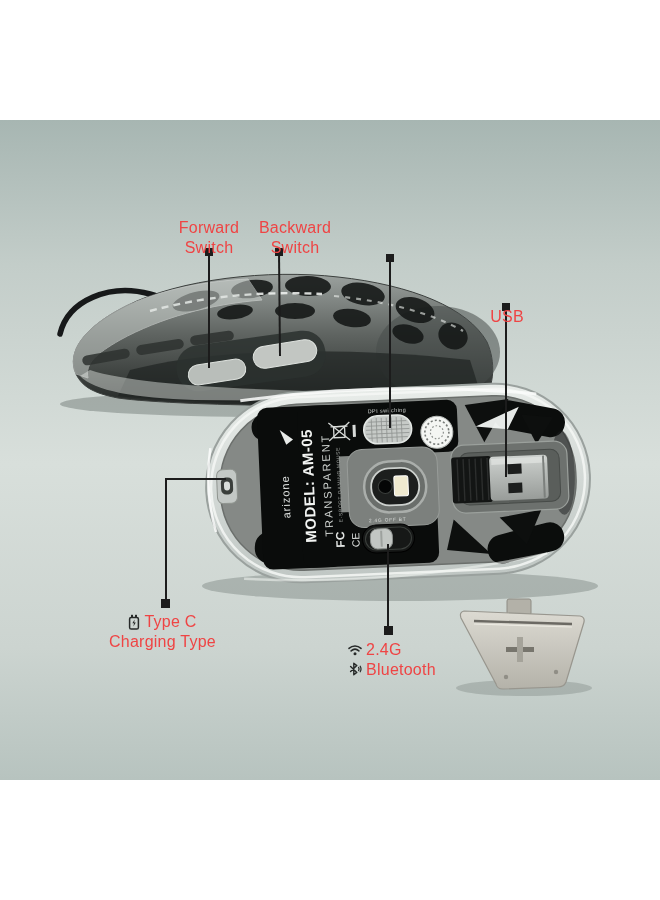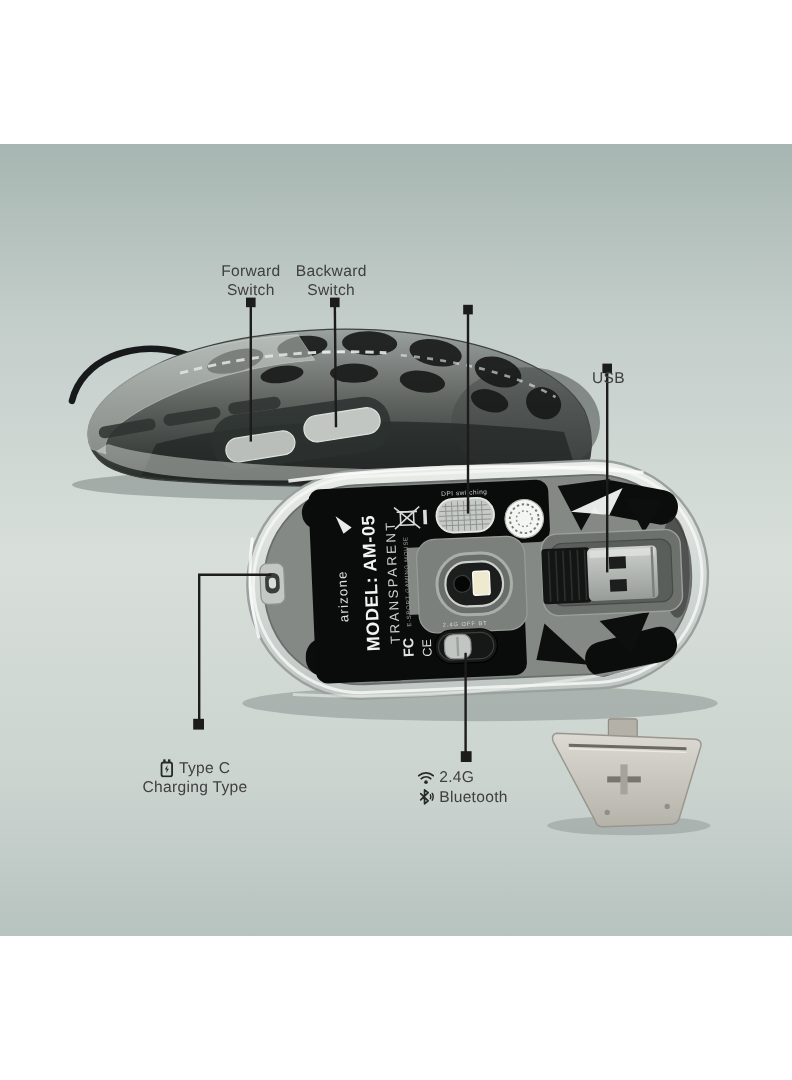--- a/index.html
+++ b/index.html
@@ -1,24 +1,24 @@
 <!DOCTYPE html>
 <html><head>
 <meta charset="utf-8">
 <style>
   html,body{margin:0;padding:0;background:#ffffff;}
   .stage{position:relative;width:660px;height:900px;background:#ffffff;overflow:hidden;
          font-family:"Liberation Sans",sans-serif;}
   svg.scene{position:absolute;left:0;top:0;display:block;}
   svg text{font-family:"Liberation Sans",sans-serif;}
-  .lbl{position:absolute;color:#404040;font-size:13px;line-height:1.22;letter-spacing:.25px;}
+  .lbl{position:absolute;color:#ef4444;font-size:16px;line-height:1.22;letter-spacing:.25px;}
   .lbl .ln{display:block;}
   .center{text-align:center;}
   .icon-row{display:flex;align-items:center;gap:4px;}
-  .icon-row.center{justify-content:center;margin-top:20px;}
+  .icon-row.center{justify-content:center;}
   .cicon{display:inline-block;vertical-align:middle;}
   .cicon svg{display:block;}
 </style>
 </head>
 <body>
 
 <div class="stage">
 
   <svg class="scene" width="660" height="900" viewBox="0 0 660 900">
     <defs>
@@ -263,21 +263,21 @@
           <rect x="384" y="626" width="9" height="9" stroke="none"></rect>
       </g>
     </g>
   </svg>
 
   <div class="lbl center" style="left:164px;top:218px;width:90px;">
     <span class="ln">Forward</span>
     <span class="ln">Switch</span>
   </div>
 
-  <div class="lbl center" style="left:230px;top:218px;width:92px;">
+  <div class="lbl center" style="left:249px;top:218px;width:92px;">
     <span class="ln">Backward</span>
     <span class="ln">Switch</span>
   </div>
 
 
   <div class="lbl center" style="left:477px;top:283px;width:60px;margin-top:24px;">
     <span class="ln">USB</span>
   </div>
 
   <div class="lbl" style="left:100px;top:612px;width:125px;">

